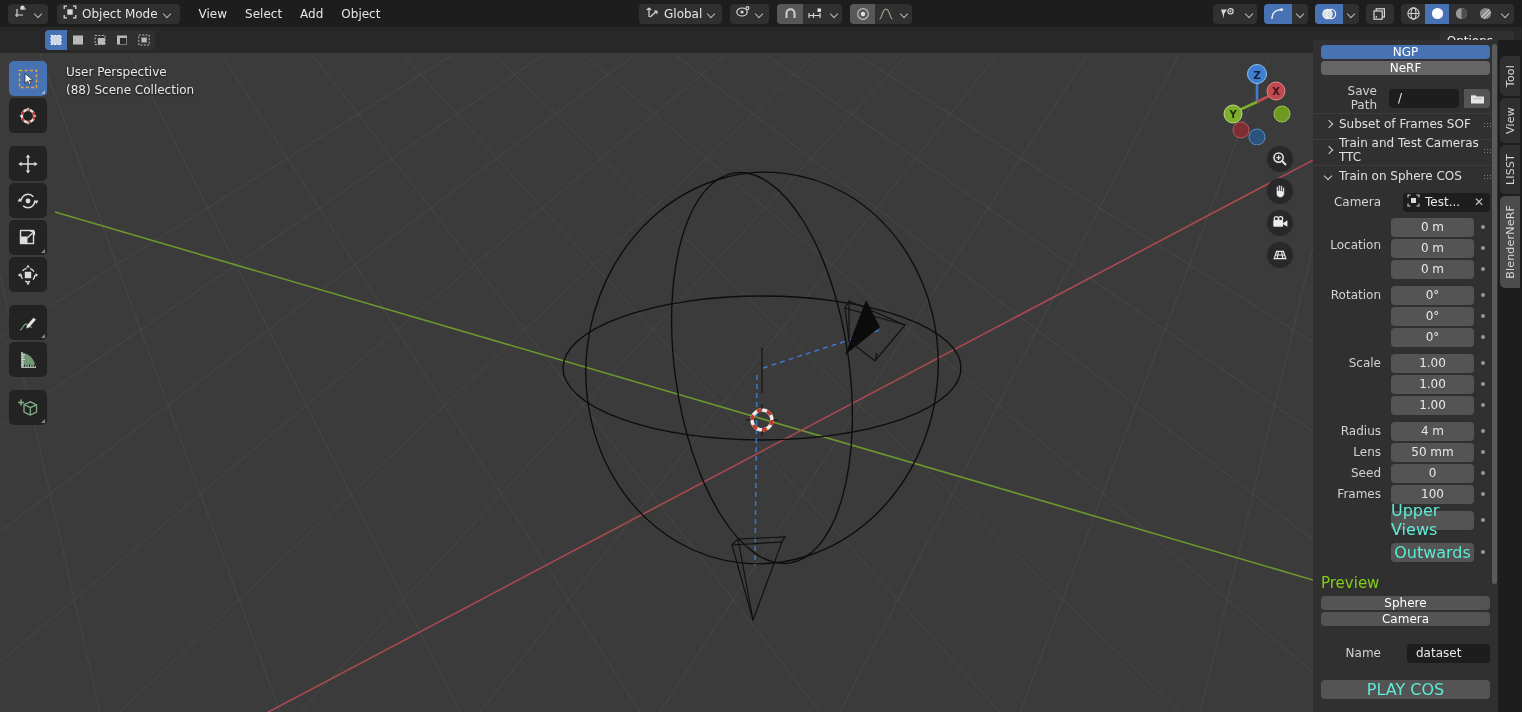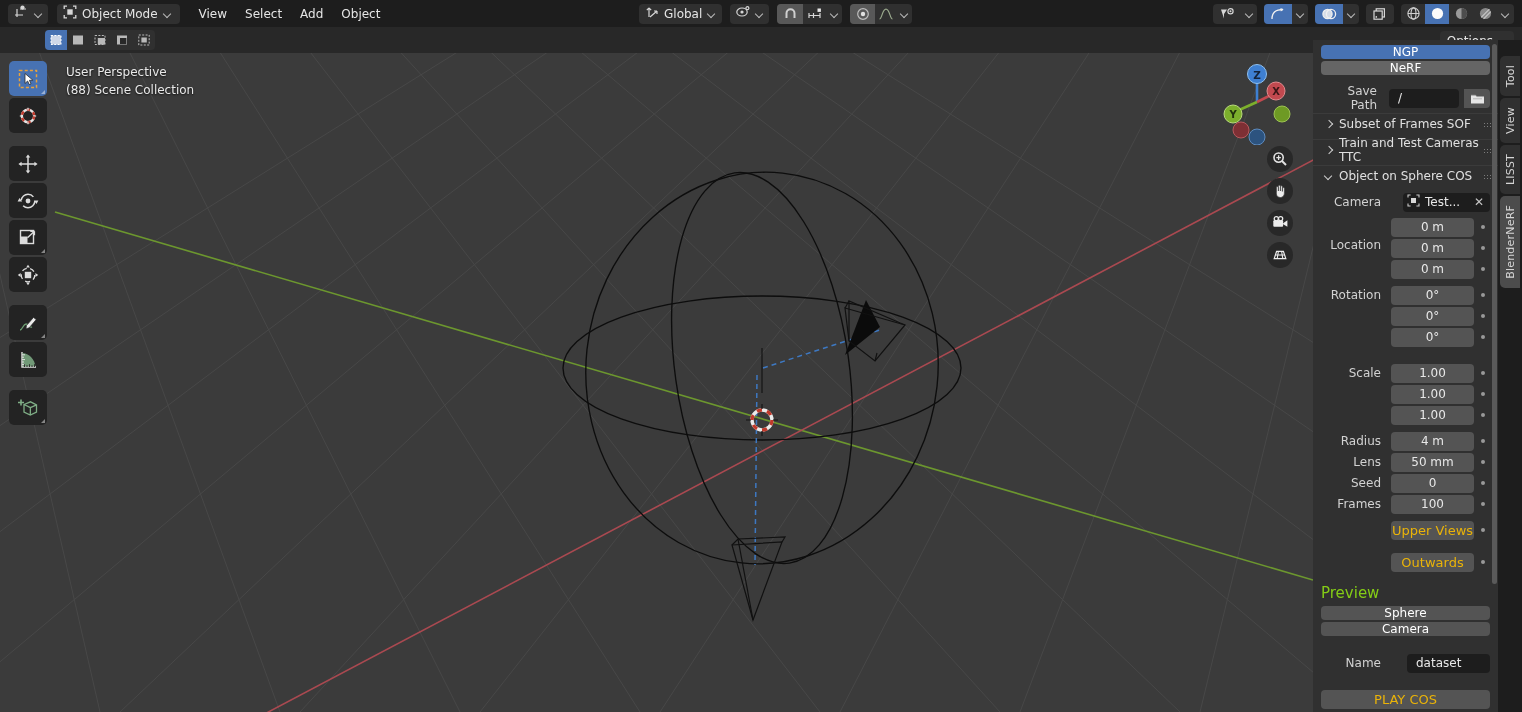--- a/index.html
+++ b/index.html
@@ -123,21 +123,21 @@
   .tri.closed:after{ content:""; position:absolute; left:2px; top:1px; width:5px;height:5px;
      border-right:1.5px solid #cfcfcf; border-top:1.5px solid #cfcfcf; transform:rotate(45deg); }
   .tri.open:after{ content:""; position:absolute; left:1px; top:1px; width:5px;height:5px;
      border-right:1.5px solid #cfcfcf; border-bottom:1.5px solid #cfcfcf; transform:rotate(45deg); }
   .grip{ position:absolute; right:6px; top:8px; width:9px; height:5px;
     background-image:radial-gradient(#8a8a8a 0.8px, transparent 0.9px);
     background-size:3px 3px; opacity:.85; }
 
   .btnwide{
     height:19px; border-radius:4px; background:#545454; display:flex;
-    align-items:center; justify-content:center; font-size:13px; color:#eab308;
+    align-items:center; justify-content:center; font-size:16px; color:#5eead4;
   }
   .plabel{ font-size:15px; color:#84cc16; margin-top:12px; }
 </style>
 </head>
 <body>
 
 <div id="topbar">
 
   <div class="tb-group" style="margin-left:8px;">
     <div class="tb-btn" style="padding:0 5px;">
@@ -574,21 +574,21 @@
   </div>
 
   <div class="sechdr">
     <span class="tri closed"></span>
     <span>Train and Test Cameras TTC</span>
     <span class="grip"></span>
   </div>
 
   <div class="sechdr">
     <span class="tri open"></span>
-    <span>Object on Sphere COS</span>
+    <span>Train on Sphere COS</span>
     <span class="grip"></span>
   </div>
 
   <div class="sb">
 
     <div class="row" style="margin-top:6px;">
       <div class="lbl" style="width:68px;">Camera</div>
       <div class="fld dark" style="width:87px; padding-left:4px; gap:5px;">
         <span>
           <svg width="13" height="13" viewBox="0 0 13 13">
@@ -638,21 +638,21 @@
         </div>
     </div>
     <div class="row" style="margin-top:1px;">
       <div class="lbl" style="width:68px;"></div>
       <div class="fld" style="width:83px;">0°</div>
       <div class="dot">
           <i></i>
         </div>
     </div>
 
-    <div class="row" style="margin-top:16px;">
+    <div class="row" style="margin-top:6px;">
       <div class="lbl" style="width:68px;">Scale</div>
       <div class="fld" style="width:83px;">1.00</div>
       <div class="dot">
           <i></i>
         </div>
     </div>
     <div class="row" style="margin-top:1px;">
       <div class="lbl" style="width:68px;"></div>
       <div class="fld" style="width:83px;">1.00</div>
       <div class="dot">

